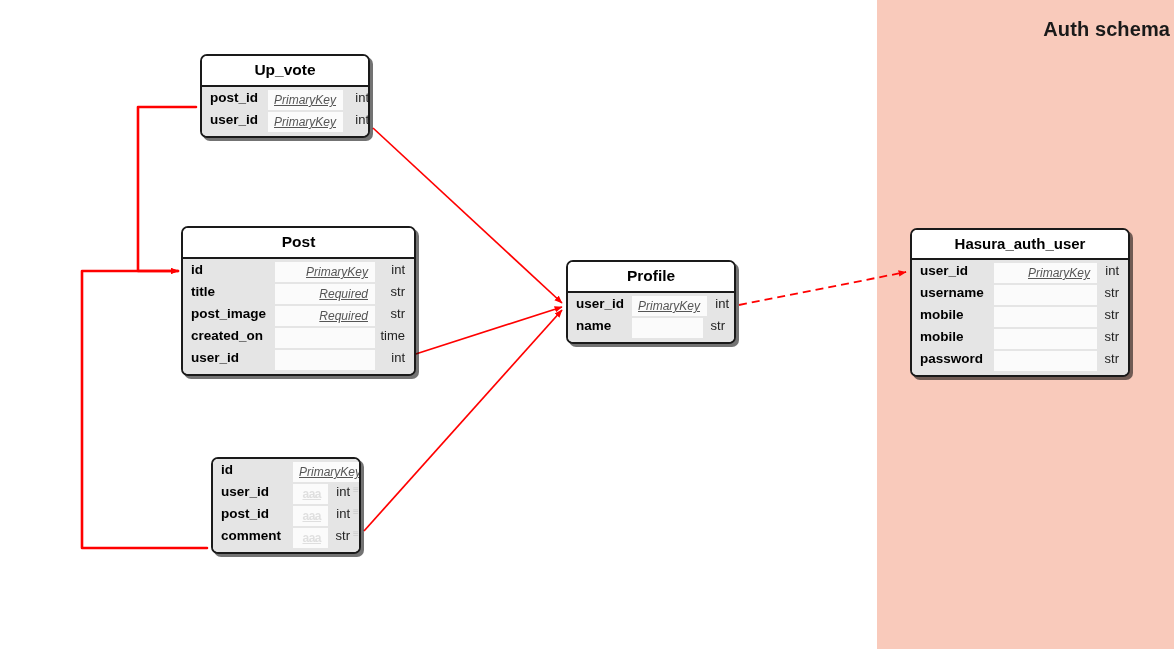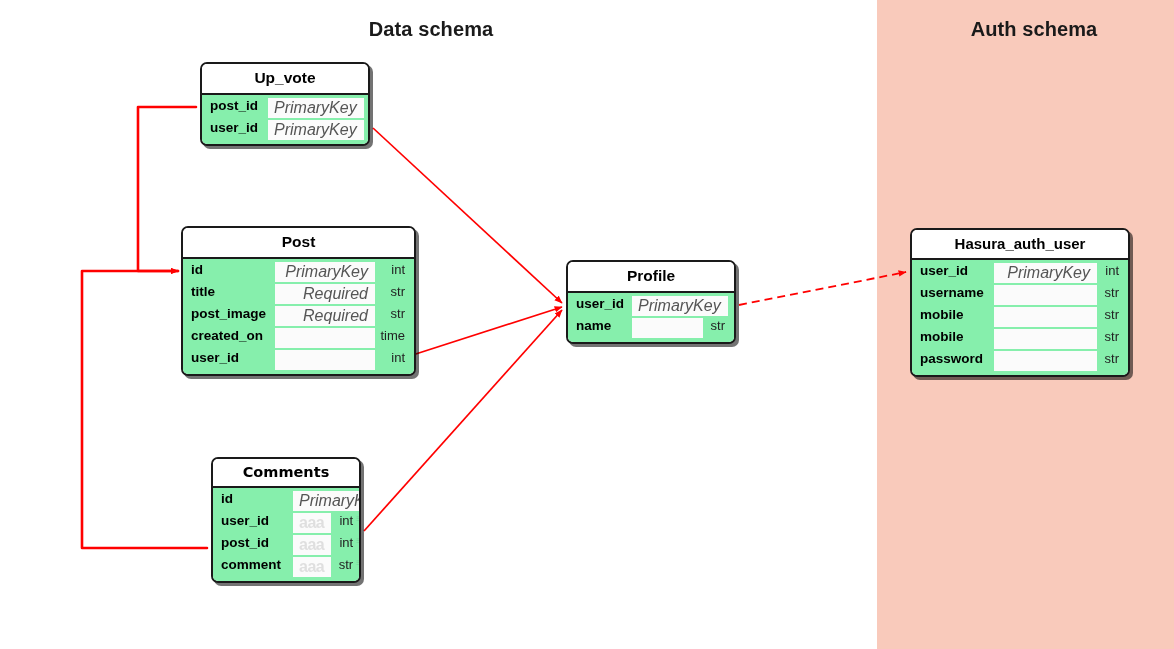--- a/index.html
+++ b/index.html
@@ -31,21 +31,21 @@
   .section-title {
     position: absolute;
     font-size: 20px;
     font-weight: 700;
     color: #1a1a1a;
     letter-spacing: 0.1px;
     white-space: nowrap;
     text-align: center;
   }
   #title-data   { left: 331px; top: 18px; width: 200px; }
-  #title-auth   { left: 934px; top: 18px; width: 200px; }
+  #title-auth   { left: 970px; top: 18px; width: 200px; text-align: right; }
 
   
   #wires {
     position: absolute;
     left: 0; top: 0;
     width: 1174px;
     height: 649px;
     pointer-events: none;
   }
 
@@ -64,47 +64,48 @@
     font-size: 15.5px;
     font-weight: 700;
     color: #000000;
     padding: 5px 8px 6px 8px;
     border-bottom: 2.5px solid #1a1a1a;
     background: #ffffff;
     white-space: nowrap;
   }
   .entity-body {
     padding: 2px 0 3px 0;
-    background: #86efac;
+    background: #e5e5e5;
   }
   .attr-row {
     display: flex;
     align-items: baseline;
     padding: 1px 9px 1px 8px;
     height: 22px;
     box-sizing: border-box;
   }
   .attr-name {
     font-size: 13.5px;
     font-weight: 700;
     color: #000000;
     white-space: nowrap;
     flex: 0 0 auto;
   }
   .attr-constraint {
     flex: 1 1 auto;
     text-align: right;
-    font-size: 16px;
+    font-size: 12px;
     font-style: italic;
     color: #555555;
     white-space: nowrap;
     padding: 0 7px 0 6px;
     background: #fbfbfb;
     align-self: stretch;
     line-height: 20px;
+    text-decoration: underline;
   }
   .attr-type {
     font-size: 13px;
     color: #222222;
     white-space: nowrap;
     text-align: right;
     flex: 0 0 auto;
   }
   
   .attr-constraint.ghost {
@@ -117,21 +118,21 @@
   .attr-type.ghost-tail::after {
     content: "\2261\2261";
     position: absolute;
     left: 100%;
     margin-left: 3px;
     color: rgba(80,80,80,0.16);
     font-size: 10px;
   }
 
   
-  #ent-upvote   { left: 200px; top:  62px; width: 170px; }
+  #ent-upvote   { left: 200px; top:  54px; width: 170px; }
   #ent-upvote .attr-type   { width: 26px; }
   #ent-upvote .attr-name   { width: 58px; }
 
   #ent-post     { left: 181px; top: 226px; width: 235px; }
   #ent-post .attr-name     { width: 84px; }
   #ent-post .attr-type     { width: 30px; }
 
   #ent-comments { left: 211px; top: 457px; width: 150px; }
   #ent-comments .attr-name { width: 72px; }
   #ent-comments .attr-type { width: 22px; }
@@ -146,21 +147,20 @@
   #ent-auth .attr-type     { width: 22px; }
   #ent-auth .entity-header { font-size: 15px; }
 </style>
 </head>
 <body>
 
 <div id="canvas">
 
   <div class="auth-panel"></div>
 
-  <div class="section-title" id="title-data">Data schema</div>
   <div class="section-title" id="title-auth">Auth schema</div>
 
   <svg id="wires" viewBox="0 0 1174 649" xmlns="http://www.w3.org/2000/svg">
     <defs>
       <marker id="ah" markerWidth="9" markerHeight="9" refX="7.4" refY="3.2" orient="auto" markerUnits="userSpaceOnUse">
         <path d="M0,0 L8,3.2 L0,6.4 z" fill="#ff0000"></path>
       </marker>
     </defs>
 
     <path d="M196,107 L138,107 L138,271 L178,271" fill="none" stroke="#ff0000" stroke-width="2.6" stroke-linecap="round" stroke-linejoin="round" marker-end="url(#ah)"></path>
@@ -217,21 +217,20 @@
       </div>
       <div class="attr-row">
         <span class="attr-name">user_id</span>
         <span class="attr-constraint"></span>
         <span class="attr-type">int</span>
       </div>
     </div>
   </div>
 
   <div class="entity" id="ent-comments">
-    <div class="entity-header">Comments</div>
     <div class="entity-body">
       <div class="attr-row">
         <span class="attr-name">id</span>
         <span class="attr-constraint">PrimaryKey</span>
         <span class="attr-type"></span>
       </div>
       <div class="attr-row">
         <span class="attr-name">user_id</span>
         <span class="attr-constraint ghost">aaa</span>
         <span class="attr-type ghost-tail">int</span>

